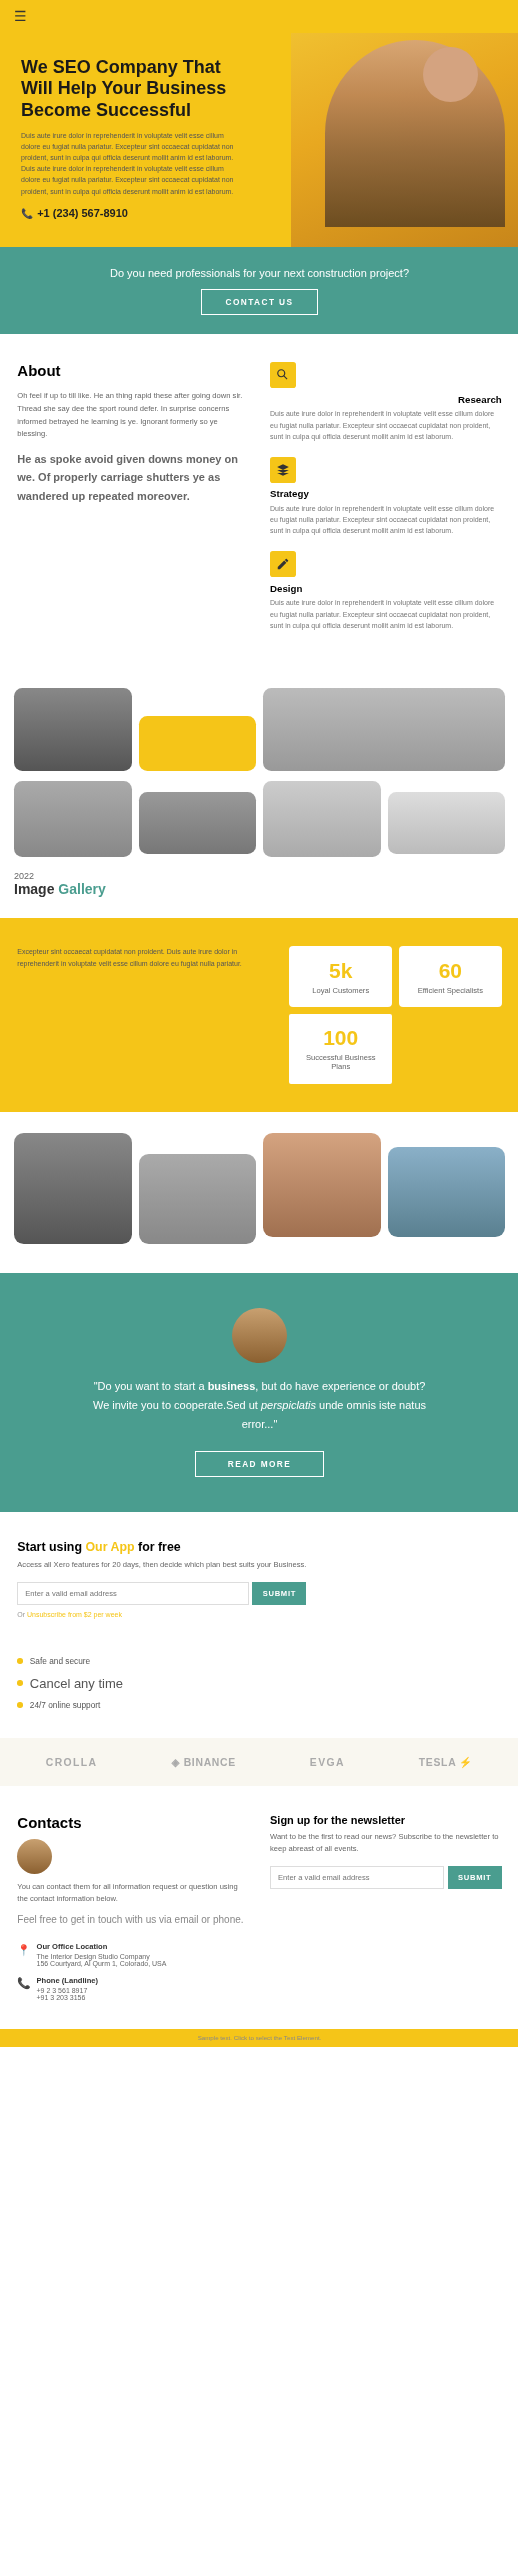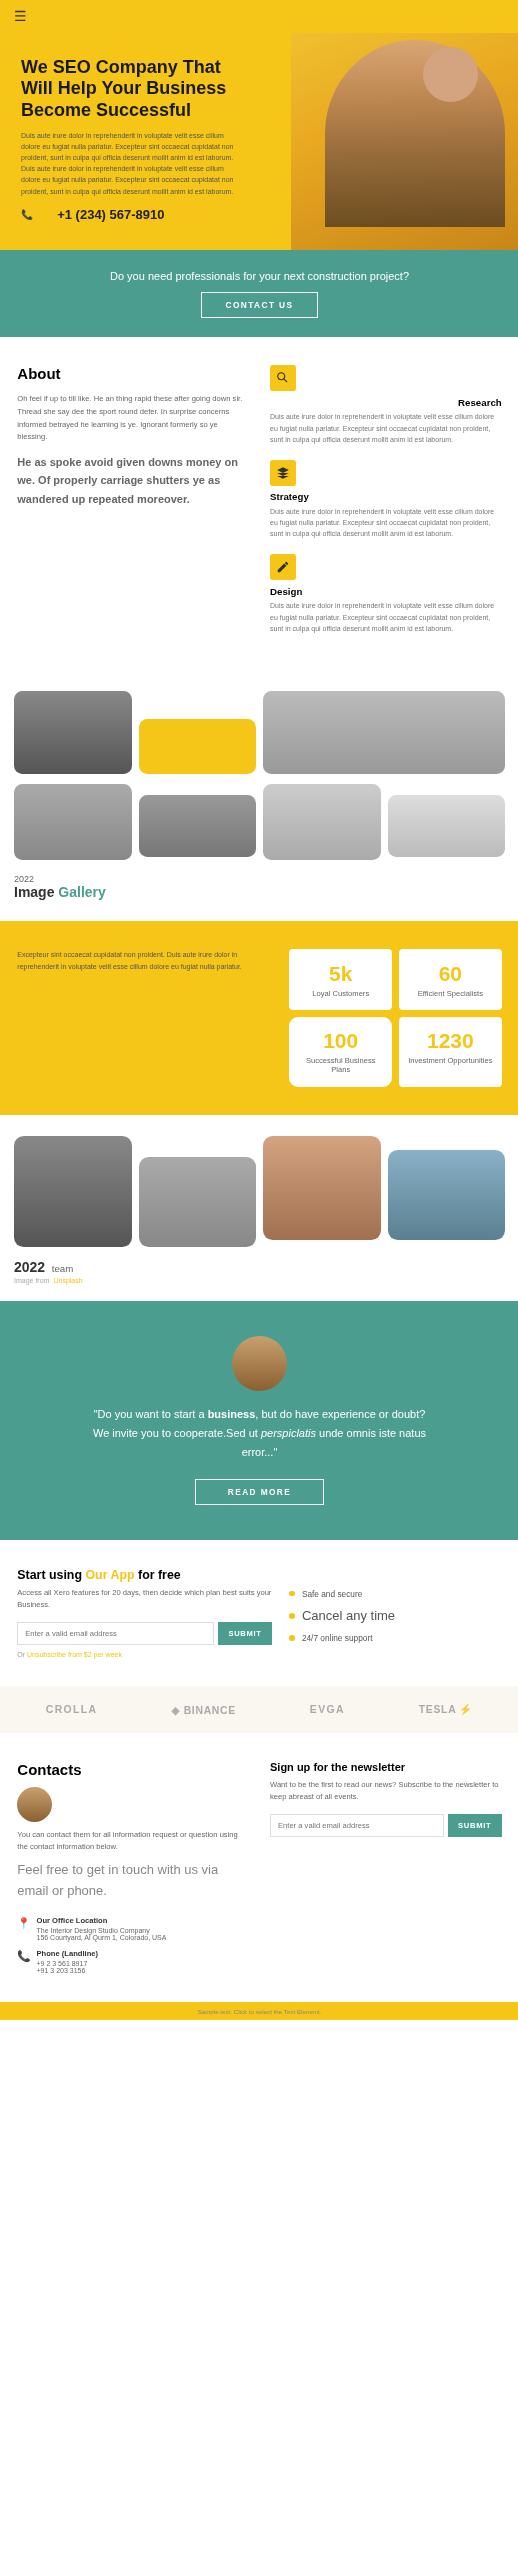--- a/index.html
+++ b/index.html
@@ -11,21 +11,21 @@
 <header style="background:#f5c518; padding:8.3px 14px; display:flex; align-items:center;">
   <span style="font-size:14px; color:#333; cursor:pointer;">☰</span>
 </header>
 
 <section style="background:#f5c518; min-height:194px; position:relative; padding:24px 21px 28px; overflow:hidden; display:flex; align-items:flex-start;">
   <div style="max-width:221px; z-index:2; position:relative;">
     <h1 style="font-size:18px; font-weight:900; color:#1a1a1a; line-height:1.2; margin-bottom:8.3px;">We SEO Company That Will Help Your Business Become Successful</h1>
     <p style="font-size:7px; color:#555; line-height:1.6; margin-bottom:10.4px;">Duis aute irure dolor in reprehenderit in voluptate velit esse cillum dolore eu fugiat nulla pariatur. Excepteur sint occaecat cupidatat non proident, sunt in culpa qui officia deserunt mollit anim id est laborum. Duis aute irure dolor in reprehenderit in voluptate velit esse cillum dolore eu fugiat nulla pariatur. Excepteur sint occaecat cupidatat non proident, sunt in culpa qui officia deserunt mollit anim id est laborum.</p>
     <div style="display:flex; align-items:center; gap:4.1px;">
       <span style="font-size:9.7px;">📞</span>
-      <span style="font-size:13px; font-weight:bold; color:#222;margin-left:20px;">+1 (234) 567-8910</span>
+      <span style="font-size:11px; font-weight:bold; color:#222;">+1 (234) 567-8910</span>
     </div>
   </div>
 
   <div style="position:absolute; right:0; top:0; width:228px; height:100%; background: linear-gradient(160deg, #f0c030 0%, #e8a820 40%, #c8861a 100%); overflow:hidden;">
 
     <div style="position:absolute; right:14px; top:7px; width:180px; height:187px; background: linear-gradient(to bottom, #d4a380 0%, #b8825a 30%, #8b6340 60%, #5a4020 100%); border-radius:50% 50% 0 0; opacity:0.85;"></div>
     <div style="position:absolute; right:41px; top:14px; width:55px; height:55px; background: #d4a380; border-radius:50%;"></div>
   </div>
 </section>
 
@@ -99,59 +99,45 @@
   </div>
   <div style="flex:1; display:grid; grid-template-columns:1fr 1fr; gap:7px;">
     <div style="background:#fff; padding:12.4px 8.3px; border-radius:4.1px; text-align:center;">
       <div style="font-size:21px; font-weight:bold; color:#f5c518;">5k</div>
       <div style="font-size:7.6px; color:#666; margin-top:2.8px;">Loyal Customers</div>
     </div>
     <div style="background:#fff; padding:12.4px 8.3px; border-radius:4.1px; text-align:center;">
       <div style="font-size:21px; font-weight:bold; color:#f5c518;">60</div>
       <div style="font-size:7.6px; color:#666; margin-top:2.8px;">Efficient Specialists</div>
     </div>
-    <div style="background:#fff; padding:12.4px 8.3px; border-radius:9px; text-align:center;">
+    <div style="background:#fff; padding:12.4px 8.3px; border-radius:2px; text-align:center;">
       <div style="font-size:21px; font-weight:bold; color:#f5c518;">100</div>
       <div style="font-size:7.6px; color:#666; margin-top:2.8px;">Successful Business Plans</div>
-    </div>
-    <div style="background:#fff; padding:12.4px 8.3px; border-radius:4.1px; text-align:center;">
-      <div style="font-size:21px; font-weight:bold; color:#f5c518;">1230</div>
-      <div style="font-size:7.6px; color:#666; margin-top:2.8px;">Investment Opportunities</div>
     </div>
   </div>
 </section>
 
 <section style="padding:21px 14px 17.3px;">
   <div style="display:grid; grid-template-columns:1fr 1fr 1fr 1fr; gap:7px; margin-bottom:12.4px;">
     <div style="height:111px; background:linear-gradient(to bottom, #888 0%, #555 100%); border-radius:9.7px;"></div>
     <div style="height:90px; background:linear-gradient(to bottom, #aaa 0%, #888 100%); border-radius:9.7px; margin-top:21px;"></div>
     <div style="height:104px; background:linear-gradient(to bottom, #d4a380 0%, #a07050 100%); border-radius:9.7px;"></div>
     <div style="height:90px; background:linear-gradient(to bottom, #8ab0c8 0%, #5a8090 100%); border-radius:9.7px; margin-top:14px;"></div>
   </div>
-  <div>
-    <div>
-      <span style="font-size:14px; font-weight:bold; color:#333;">2022</span>
-      <span style="font-size:9.7px; color:#666; margin-left:3.5px;"> team</span>
-    </div>
-    <div style="font-size:7px; color:#aaa; margin-top:2.1px;">
-      <span>Image from</span>
-      <a href="#" style="color:#f5c518; text-decoration:none; margin-left:2.1px;">Unsplash</a>
-    </div>
-  </div>
 </section>
 
 <section style="background:#4a9d8f; padding:35px 28px; text-align:center;">
   <div style="width:55px; height:55px; background:linear-gradient(to bottom, #c8a070 0%, #8b6030 100%); border-radius:50%; margin:0 auto 14px; overflow:hidden; display:flex; align-items:center; justify-content:center;"></div>
   <p style="font-size:11px; color:#fff; line-height:1.7; margin-bottom:17.3px; max-width:346px; margin-left:auto; margin-right:auto;">
     "Do you want to start a <strong>business</strong>, but do have experience or doubt? We invite you to cooperate.Sed ut <em>perspiclatis</em> unde omnis iste natus error..."
   </p>
   <button style="background:transparent; border:1.4px solid #fff; color:#fff; padding:7px 32px; font-size:8.3px; letter-spacing:1.4px; cursor:pointer; font-weight:bold;">READ MORE</button>
 </section>
 
-<section style="padding:28px 17.3px; display:flex; gap:17.3px; align-items:flex-start;">
+<section style="padding:28px 17.3px; display:flex; gap:17.3px; align-items:flex-start;flex-direction:column;">
   <div style="flex:1.2;">
     <h2 style="font-size:12.4px; font-weight:bold; margin-bottom:5.5px;">Start using <span style="color:#f5c518;">Our App</span> for free</h2>
     <p style="font-size:7.6px; color:#666; line-height:1.6; margin-bottom:10.4px;">Access all Xero features for 20 days, then decide which plan best suits your Business.</p>
     <div style="display:flex; gap:3.5px; margin-bottom:5.5px;">
       <input type="email" style="flex: 1 1 0%; padding: 6.2px 7px; border: 0.7px solid rgb(221, 221, 221); font-size: 7.6px; outline: none;" placeholder="Enter a valid email address">
       <button style="background:#4a9d8f; color:#fff; border:none; padding:6.2px 10.4px; font-size:7.6px; cursor:pointer; font-weight:bold; letter-spacing:0.7px;">SUBMIT</button>
     </div>
     <p style="font-size:7px; color:#999;">
       Or <a href="#" style="color:#f5c518; text-decoration:none;">Unsubscribe from $2 per week</a>
     </p>
@@ -179,21 +165,21 @@
     <span style="font-size:10.4px; font-weight:bold; color:#aaa; letter-spacing:1.4px;">EVGA</span>
     <span style="font-size:10.4px; font-weight:bold; color:#aaa; letter-spacing:0.7px;">TESLA ⚡</span>
   </div>
 </section>
 
 <section style="padding:28px 17.3px; display:flex; gap:21px; align-items:flex-start;">
   <div style="flex:1;">
     <h2 style="font-size:15px; font-weight:bold; margin-bottom:8.3px;">Contacts</h2>
     <div style="width:35px; height:35px; background:linear-gradient(to bottom, #c8a070 0%, #8b6030 100%); border-radius:50%; margin-bottom:7px;"></div>
     <p style="font-size:7.6px; color:#666; line-height:1.6; margin-bottom:7px;">You can contact them for all information request or question using the contact information below.</p>
-    <p style="font-size:13px; color:#888; line-height:1.6; margin-bottom:14px;">Feel free to get in touch with us via email or phone.</p>
+    <p style="font-size:10px; color:#888; line-height:1.6; margin-bottom:14px;">Feel free to get in touch with us via email or phone.</p>
     <div style="display:flex; align-items:flex-start; gap:5.5px; margin-bottom:8.3px;">
       <span style="color:#f5c518; font-size:11px; flex-shrink:0; margin-top:1.4px;">📍</span>
       <div>
         <div style="font-size:7.6px; font-weight:bold; color:#333; margin-bottom:2.1px;">Our Office Location</div>
         <div style="font-size:7px; color:#666;">The Interior Design Studio Company</div>
         <div style="font-size:7px; color:#666;">156 Courtyard, Al Qurm 1, Colorado, USA</div>
       </div>
     </div>
     <div style="display:flex; align-items:flex-start; gap:5.5px;">
       <span style="color:#f5c518; font-size:11px; flex-shrink:0; margin-top:1.4px;">📞</span>

